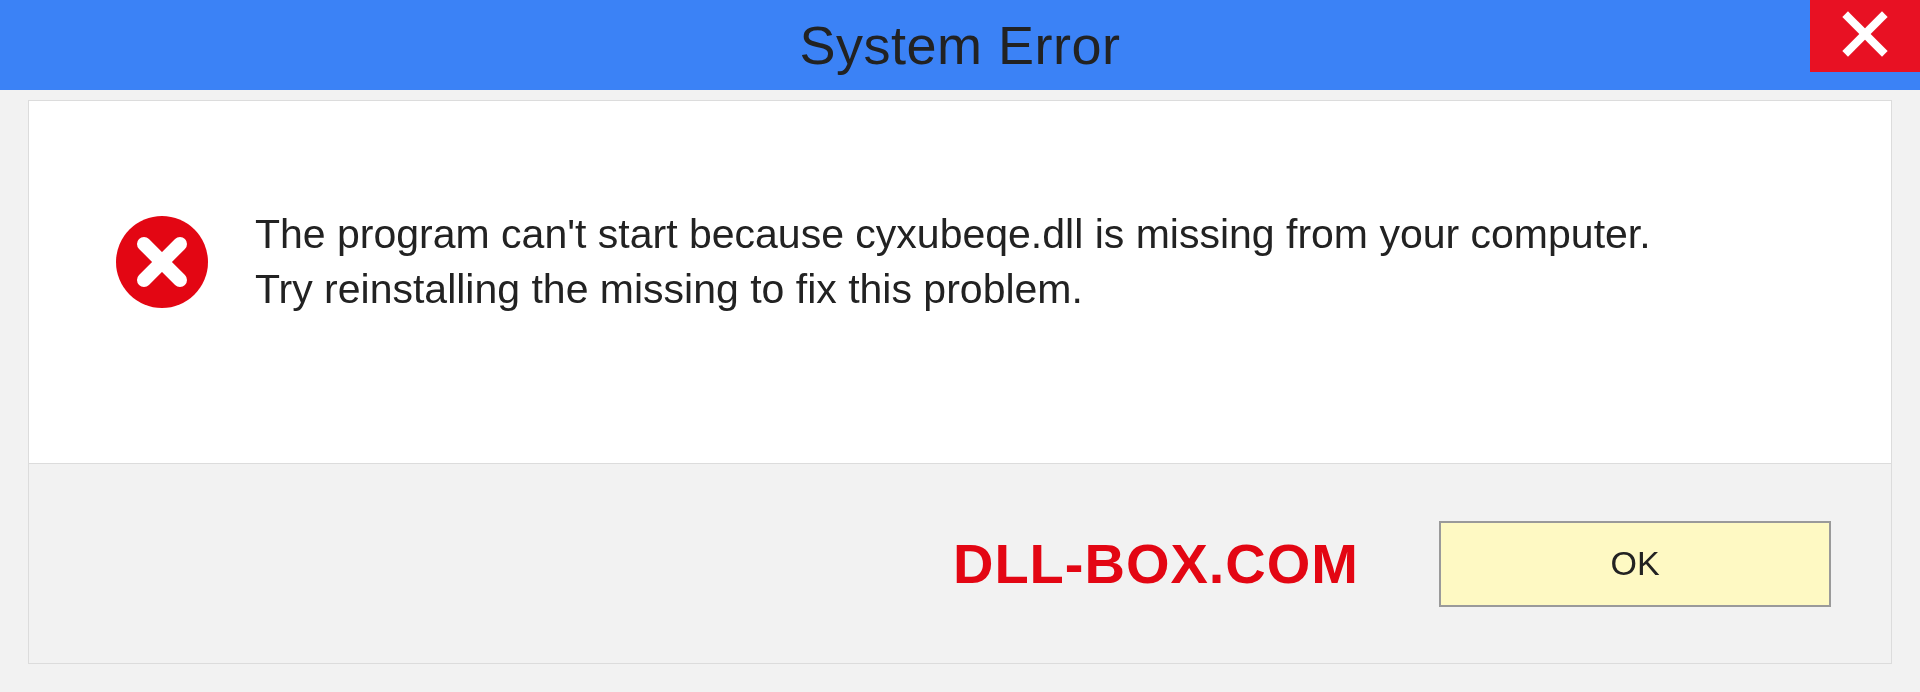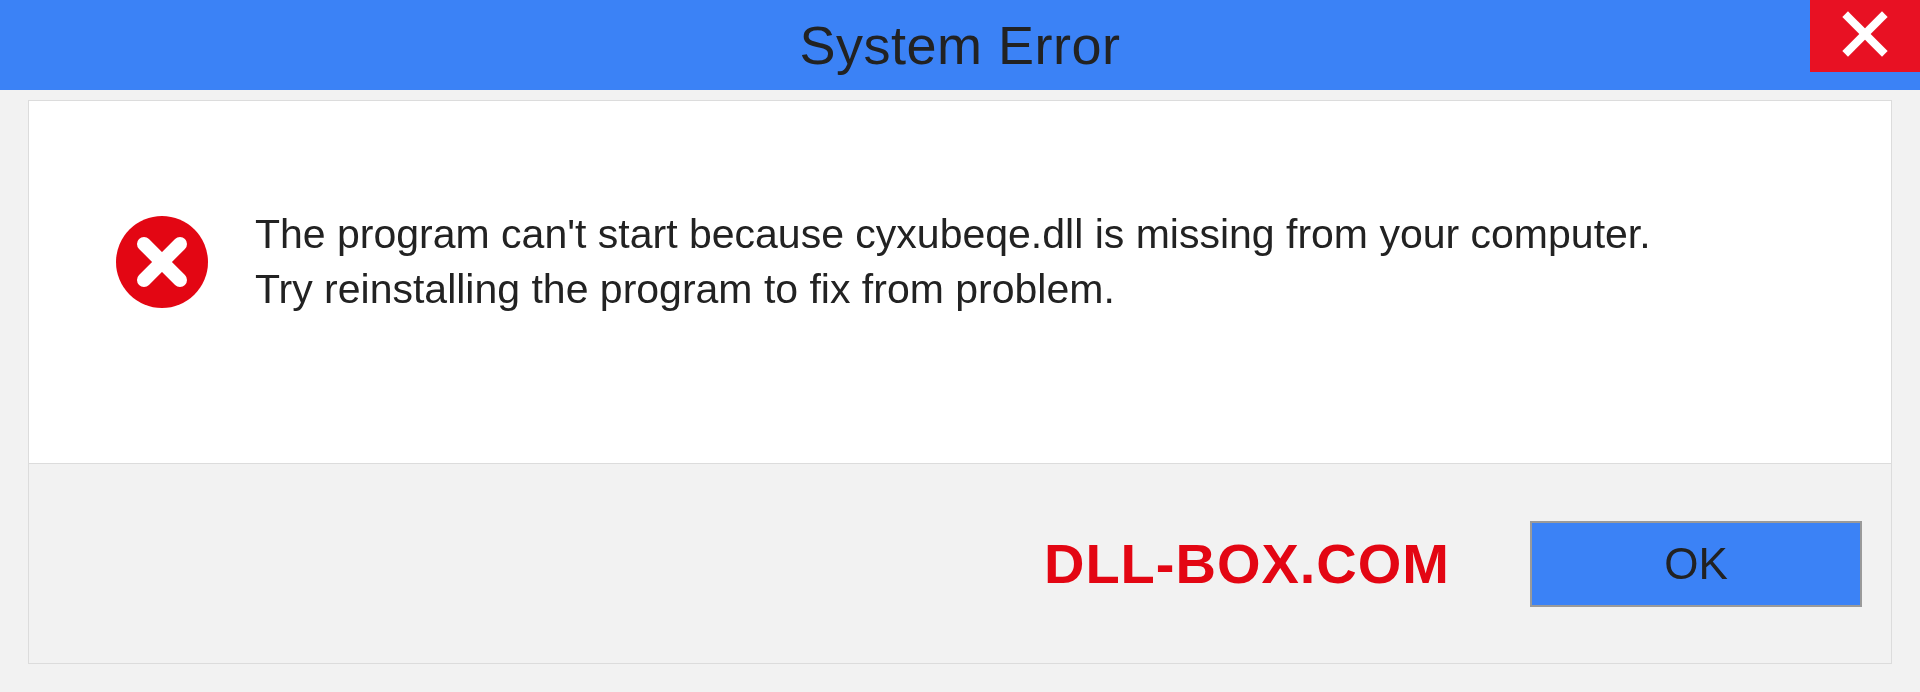--- a/index.html
+++ b/index.html
@@ -84,36 +84,36 @@
       right: 28px;
       top: 464px;
       bottom: 28px;
       background: #f2f2f2;
       border-left: 1px solid #dcdcdc;
       border-right: 1px solid #dcdcdc;
       border-bottom: 1px solid #dcdcdc;
       display: flex;
       align-items: center;
       justify-content: flex-end;
-      padding-right: 29px;
+      padding-right: 60px;
     }
     .brand {
       font-size: 56px;
       font-weight: 800;
       color: #e30613;
       letter-spacing: 1px;
       margin-right: 80px;
       font-family: Arial, "Segoe UI", sans-serif;
     }
     .ok-btn {
-      width: 332px;
+      width: 392px;
       height: 86px;
-      background: #3b82f6;
+      background: #fef9c3;
       border: 2px solid #9a9a9a;
-      font-size: 44px;
+      font-size: 34px;
       color: #222;
       display: flex;
       align-items: center;
       justify-content: center;
       cursor: pointer;
       font-family: inherit;
     }
   </style>
 </head>
 <body>
@@ -133,20 +133,20 @@
 <div class="content-panel">
   <div class="error-icon-wrap">
     <svg viewBox="0 0 96 96">
       <circle cx="48" cy="48" r="46" fill="#e30613"></circle>
       <line x1="30" y1="30" x2="66" y2="66" stroke="#ffffff" stroke-width="14" stroke-linecap="round"></line>
       <line x1="66" y1="30" x2="30" y2="66" stroke="#ffffff" stroke-width="14" stroke-linecap="round"></line>
     </svg>
   </div>
   <div class="message-block">
     <div class="message-line">The program can't start because cyxubeqe.dll is missing from your computer.</div>
-    <div class="message-line">Try reinstalling the program to fix from problem.</div>
+    <div class="message-line">Try reinstalling the missing to fix this problem.</div>
   </div>
 </div>
 
 <div class="footer">
   <div class="brand">DLL-BOX.COM</div>
   <button class="ok-btn">OK</button>
 </div>
 
 </body></html>

